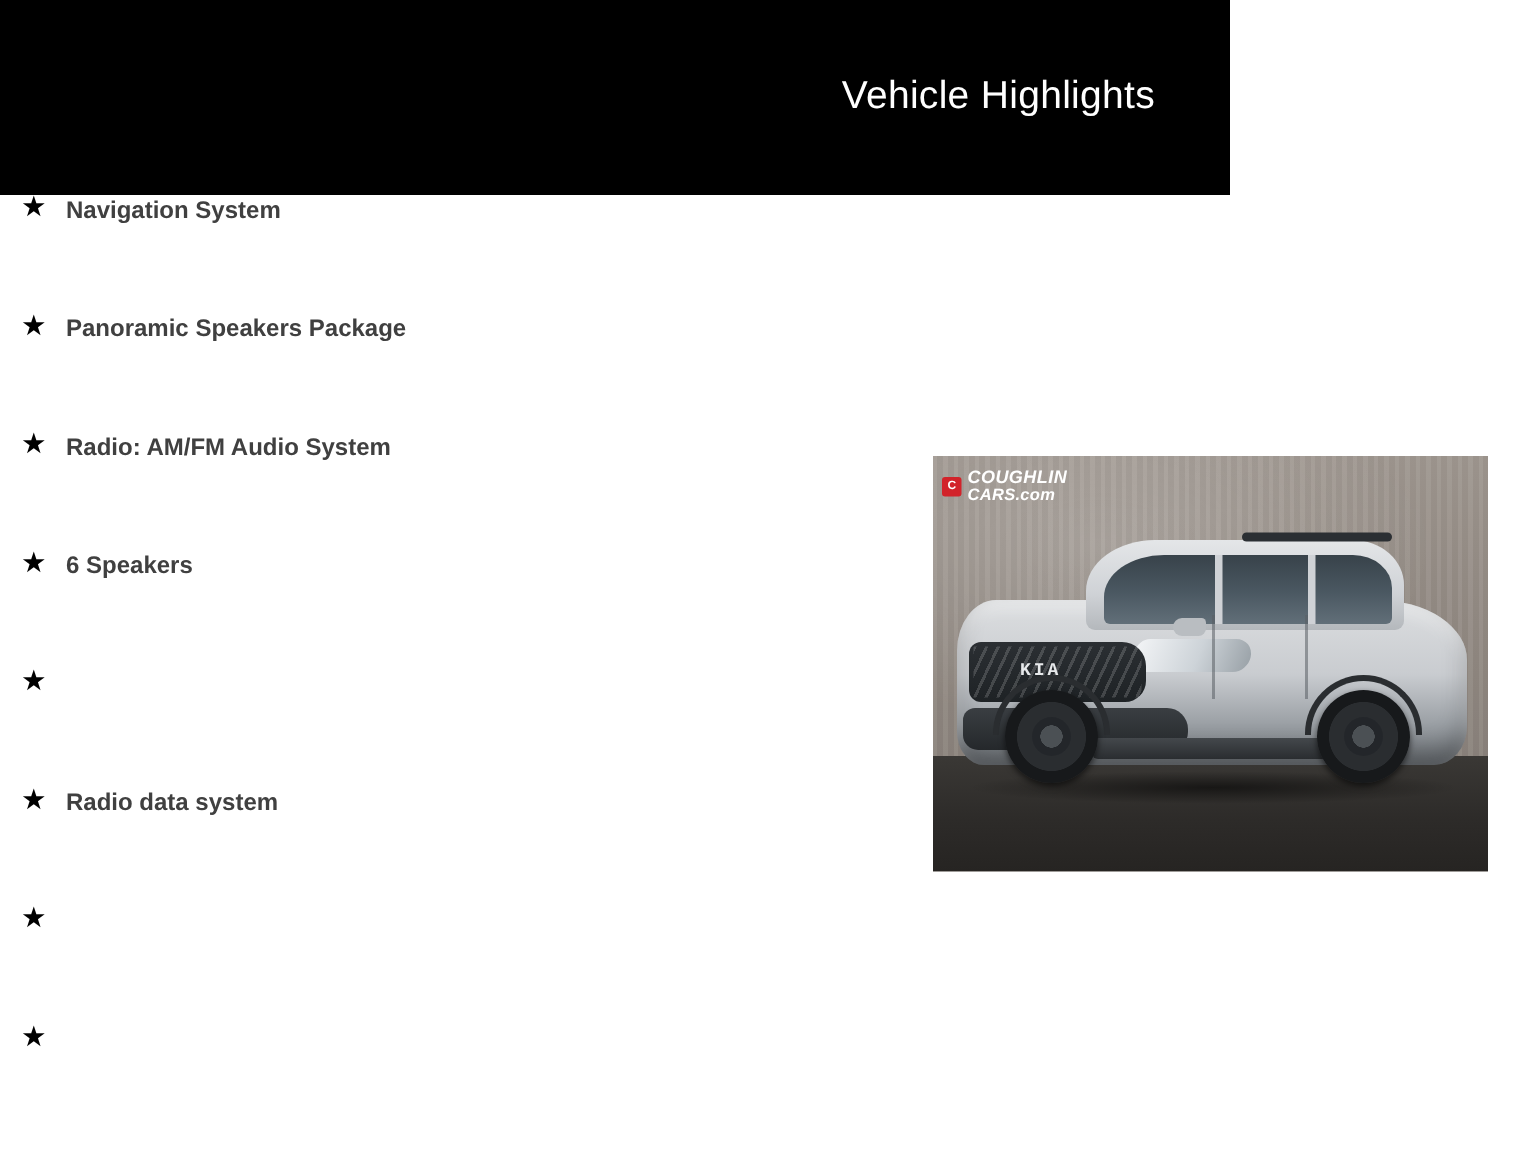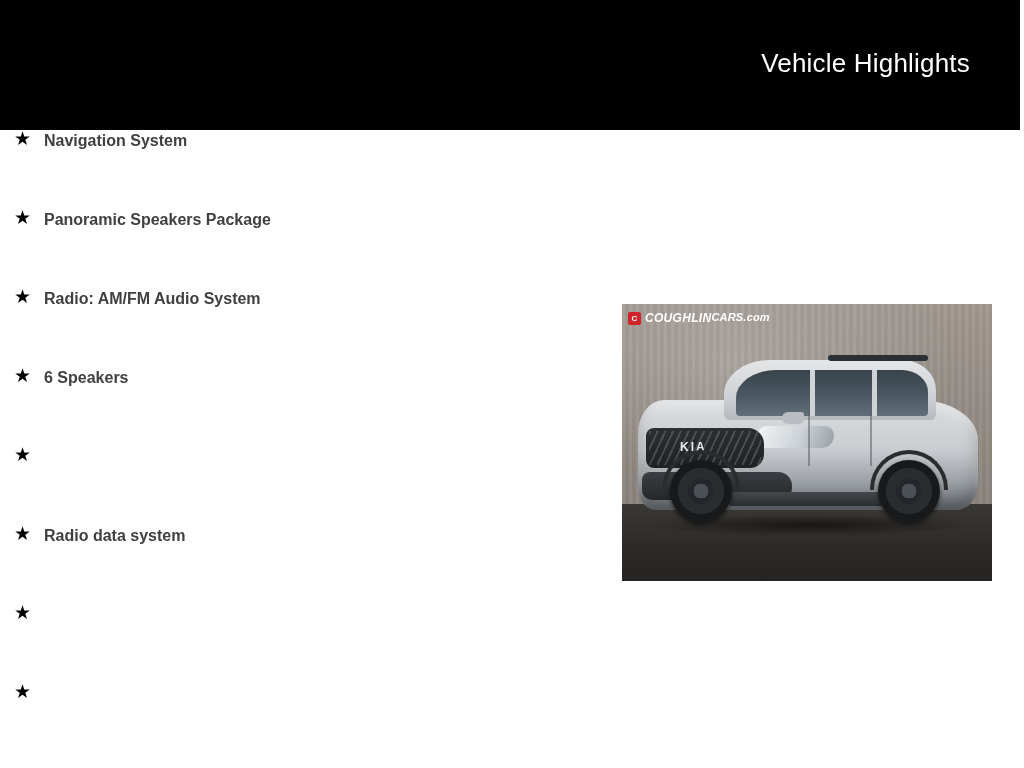--- a/index.html
+++ b/index.html
@@ -18,21 +18,21 @@
     position: relative;
     width: 1024px;
     height: 768px;
     background: #ffffff;
   }
   
   .header {
     position: absolute;
     left: 0;
     top: 0;
-    width: 1020px;
+    width: 820px;
     height: 130px;
     background: #000000;
   }
   .header-title {
     position: absolute;
     right: 50px;
     top: 50px;
     color: #ffffff;
     font-size: 26px;
     font-weight: 400;
@@ -128,21 +128,21 @@
     display: flex;
     align-items: center;
     justify-content: center;
     color: #ffffff;
     font-size: 8px;
     font-weight: bold;
     line-height: 1;
   }
   .watermark-text {
     display: flex;
-    flex-direction: row;
+    flex-direction: column;
     line-height: 1.05;
   }
   .watermark-top {
     color: #ffffff;
     font-family: "Liberation Sans", sans-serif;
     font-size: 12px;
     font-weight: bold;
     font-style: italic;
     letter-spacing: 0.3px;
   }
@@ -233,21 +233,21 @@
     background: repeating-linear-gradient(115deg, rgba(255,255,255,0.16) 0 2px, rgba(0,0,0,0) 2px 7px);
   }
   .suv-logo {
     position: absolute;
     left: 48px;
     top: 94px;
     color: #e7e9eb;
     font-size: 12px;
     font-weight: bold;
     letter-spacing: 2px;
-    font-family: Liberation Sans, sans-serif;
+    font-family: Liberation Mono, monospace;
   }
   .suv-lower-bumper {
     position: absolute;
     left: 10px;
     top: 126px;
     width: 150px;
     height: 28px;
     background: linear-gradient(180deg, #3a3e42 0%, #25282b 100%);
     border-radius: 8px 14px 12px 10px;
   }

